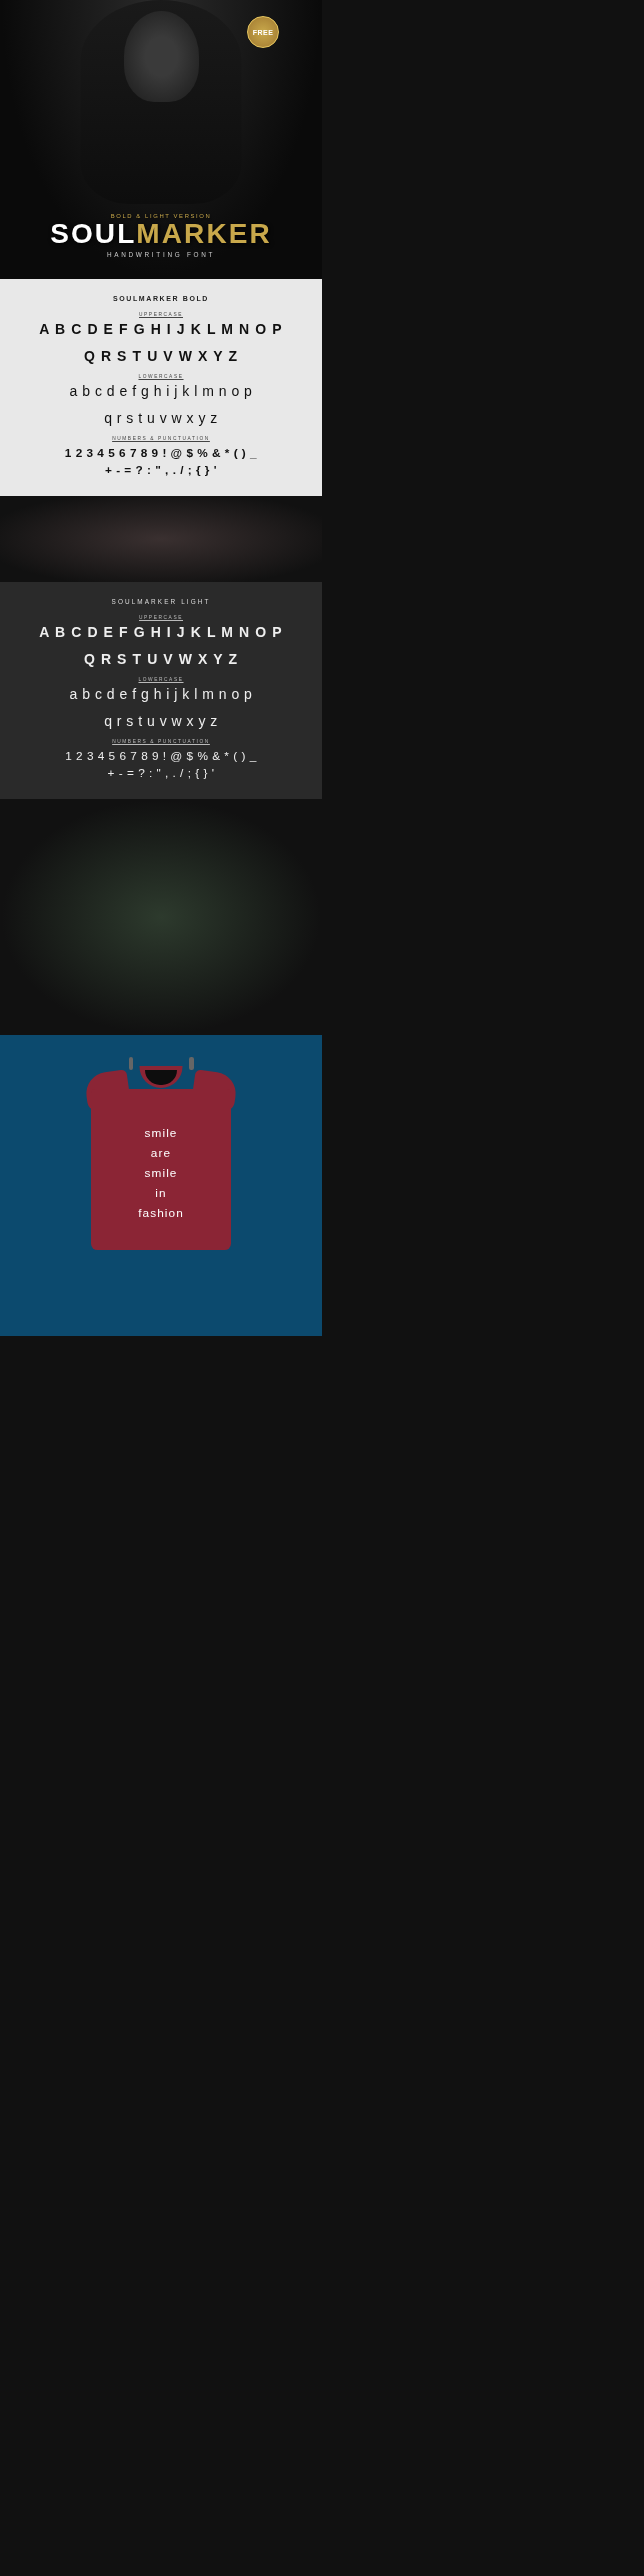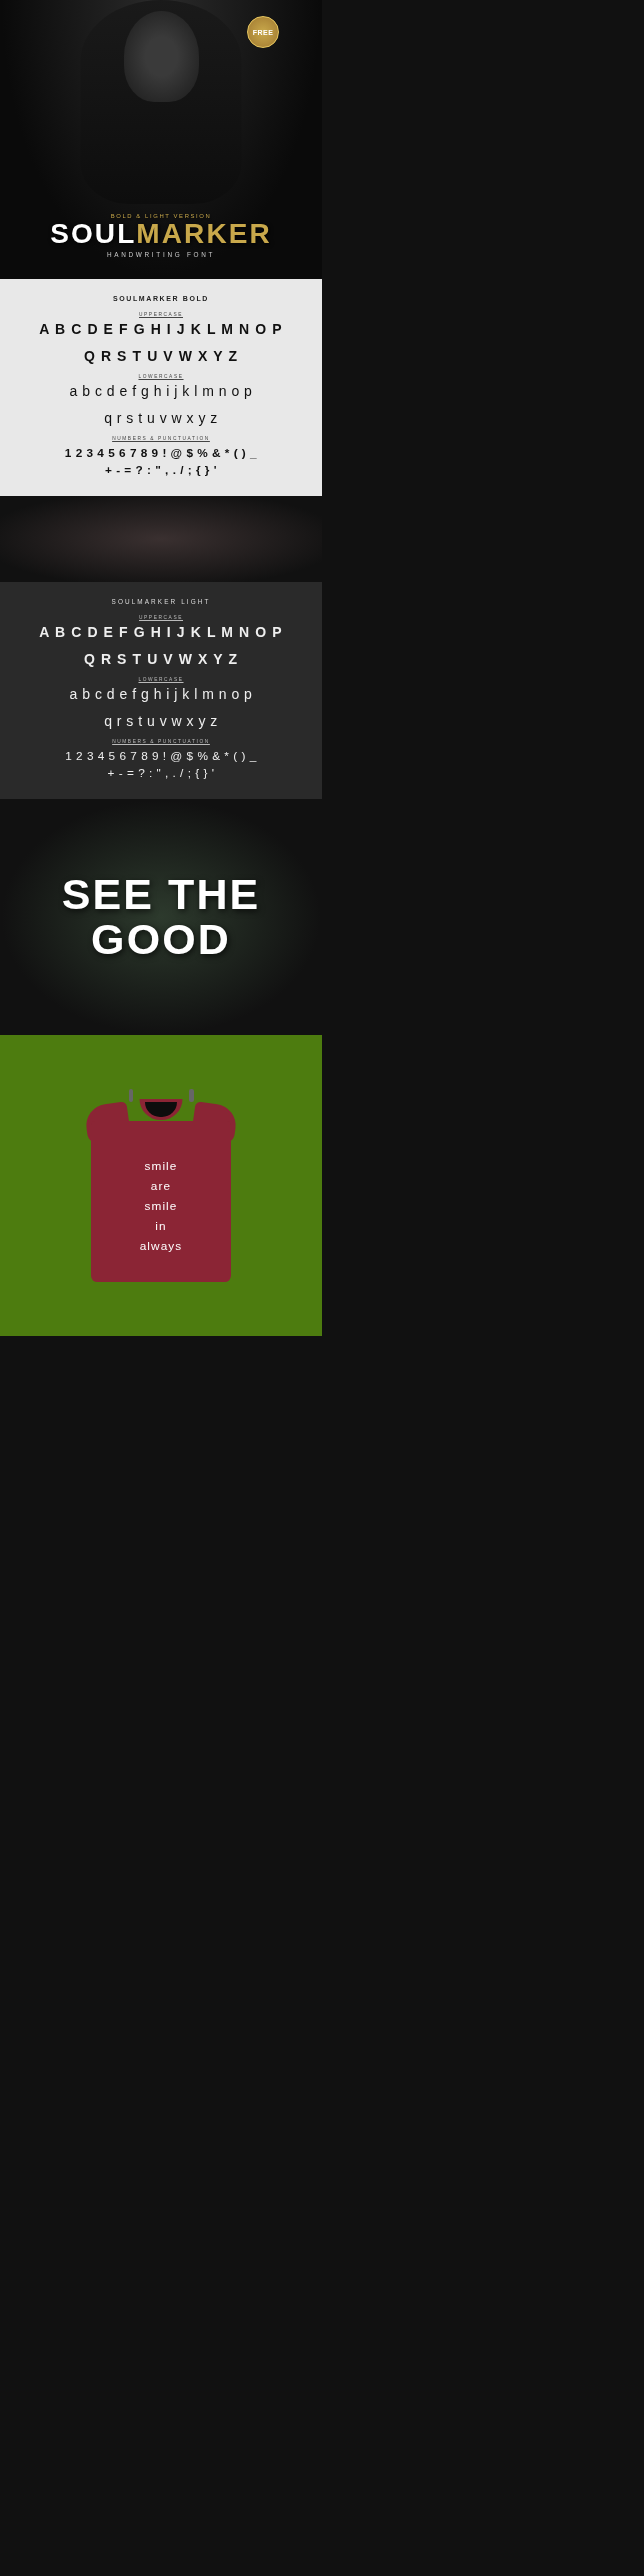--- a/index.html
+++ b/index.html
@@ -280,23 +280,22 @@
       letter-spacing: 2.1px;
       line-height: 1.05;
       text-shadow: 1.6px 1.6px 6.4px rgba(0,0,0,0.7);
       font-family: Arial Black, Arial, sans-serif;
     }
 
     
     .tshirt-section {
       width: 322px;
       min-height: 301px;
-      background: #4d7c0f;
+      background: #0c4a6e;
       display: flex;
-      align-items: center;
       justify-content: center;
       position: relative;
       padding: 21.5px 0;
     }
 
     .tshirt-container {
       position: relative;
       width: 161px;
       height: 193px;
     }
@@ -443,37 +442,33 @@
   <div class="specimen-chars-lower-light">a b c d e f g h i j k l m n o p</div>
   <div class="specimen-chars-lower-light">q r s t u v w x y z</div>
 
   <div class="specimen-label-light">Numbers &amp; Punctuation</div>
   <div class="specimen-nums-light">1 2 3 4 5 6 7 8 9 ! @ $ % &amp; * ( ) _</div>
   <div class="specimen-nums-light">+ - = ? : " , . / ; { } '</div>
 </div>
 
 <div class="see-good-section">
   <div class="see-good-bg"></div>
-  <div class="see-good-text">
-    <div>SEE THE</div>
-    <div>GOOD</div>
-  </div>
 </div>
 
 <div class="tshirt-section">
   <div class="tshirt-container">
     <div class="tshirt-hang-left"></div>
     <div class="tshirt-hang-right"></div>
     <div class="tshirt-shoulder-left"></div>
     <div class="tshirt-shoulder-right"></div>
     <div class="tshirt-body"></div>
     <div class="tshirt-collar"></div>
     <div class="tshirt-collar-hole"></div>
     <div class="tshirt-text">
       <div>smile</div>
       <div>are</div>
       <div>smile</div>
       <div>in</div>
-      <div>always</div>
+      <div>fashion</div>
     </div>
   </div>
 </div>
 
 
 </body></html>

